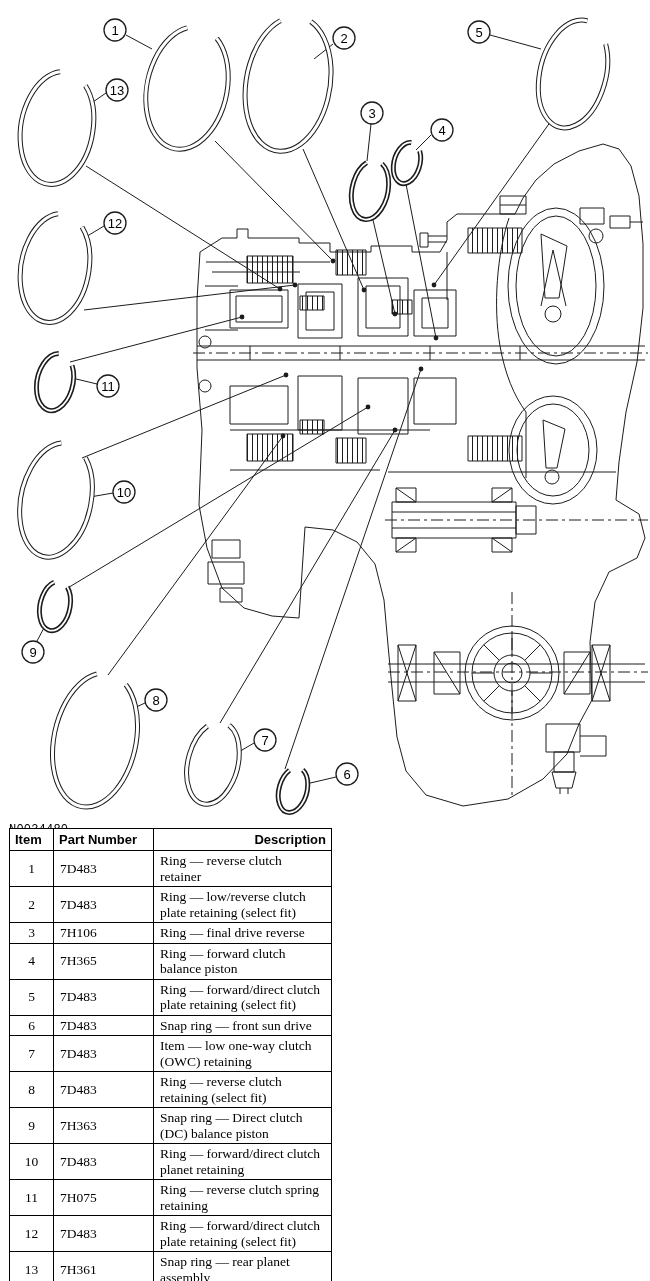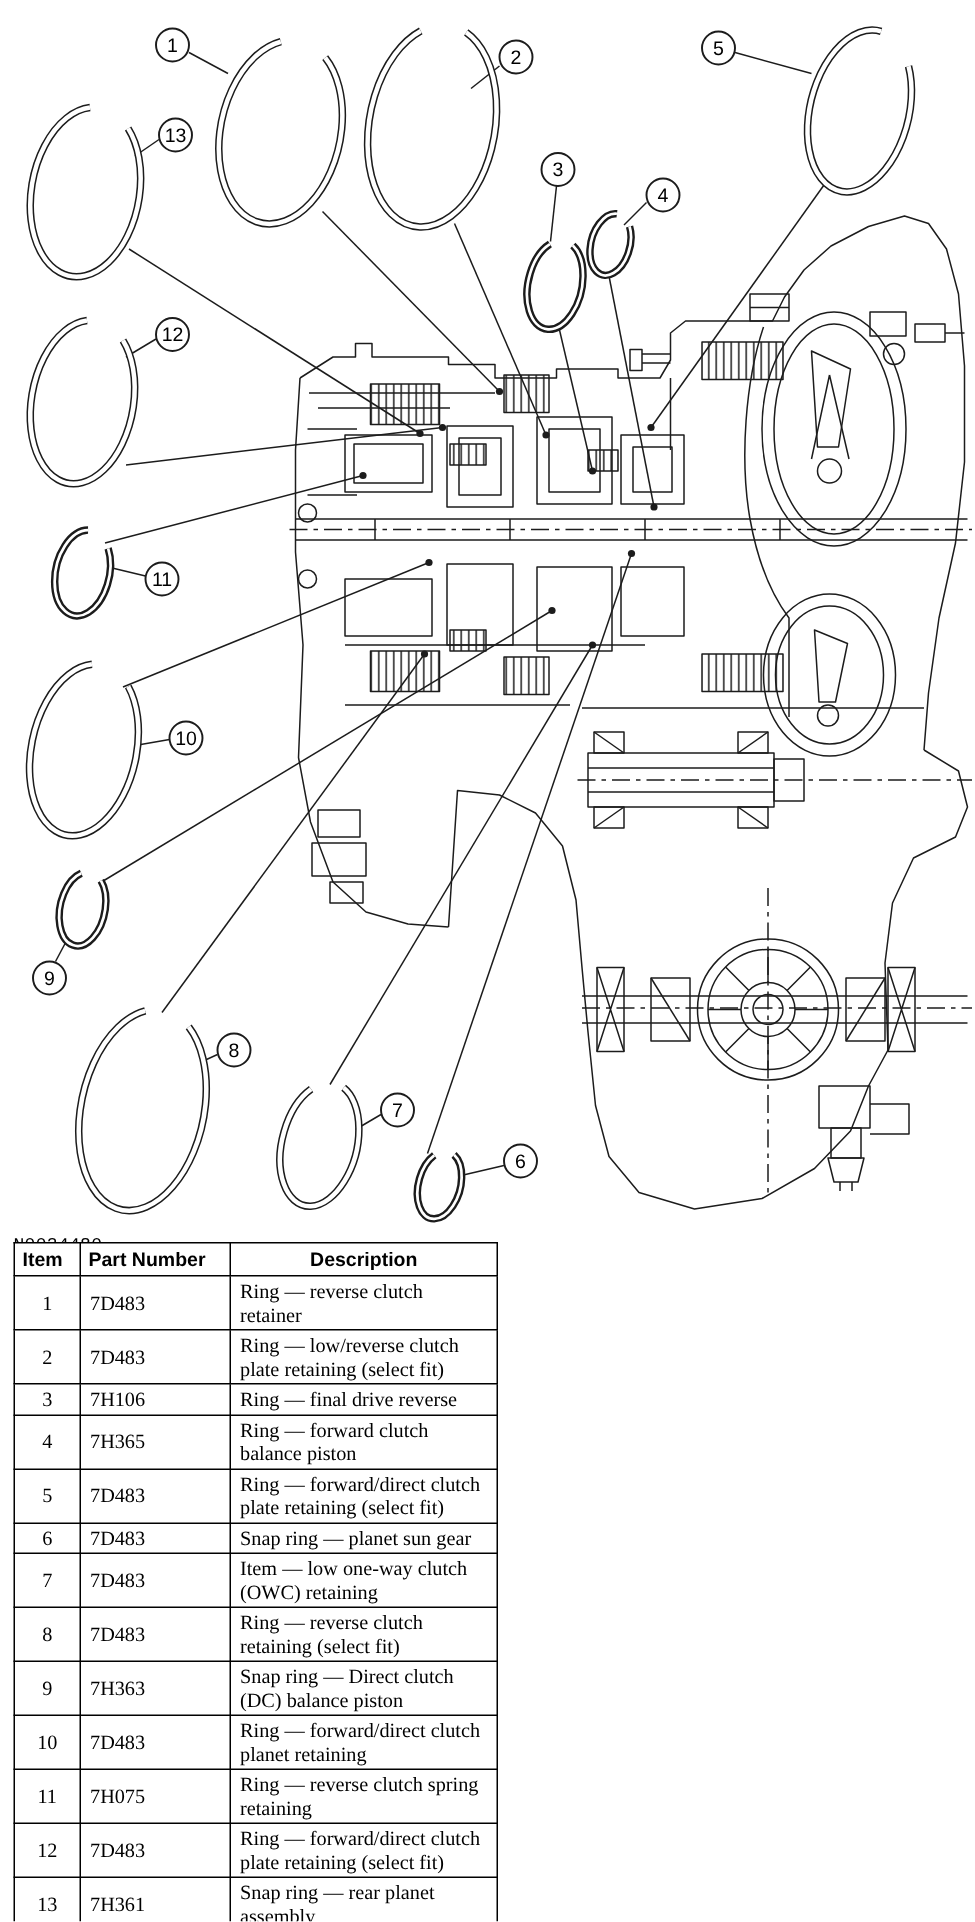--- a/index.html
+++ b/index.html
@@ -4,21 +4,21 @@
 <style>
   html,body{margin:0;padding:0;background:#fff;}
   .page{position:relative;width:650px;height:1281px;overflow:hidden;background:#fff;}
   .diagram-svg{position:absolute;left:0;top:0;}
   .fig-code{position:absolute;left:9px;top:806px;font-family:Liberation Mono, monospace;
             font-size:12px;color:#000;letter-spacing:.2px;margin-top:17px;}
   table.parts{position:absolute;left:9px;top:828px;width:322px;border-collapse:collapse;
               table-layout:fixed;background:#fff;}
   table.parts th,table.parts td{border:1.5px solid #000;overflow:hidden;}
   table.parts th{font-family:"Liberation Sans",sans-serif;font-size:13px;font-weight:bold;
-                 padding:3px 5px;text-align:center;}
+                 padding:3px 5px;text-align:right;}
   table.parts th.c{text-align:left;}
   table.parts td{font-family:"Liberation Serif","DejaVu Serif",serif;font-size:13.5px;
                  line-height:15.5px;padding:2px 6px;vertical-align:middle;color:#000;}
   table.parts td.item{text-align:center;}
   .cl{stroke-dasharray:12 4 3 4;}
 </style>
 </head>
 <body>
 
 <div class="page">
@@ -290,21 +290,21 @@
           <td class="desc">Ring — forward clutch balance piston</td>
         </tr>
         <tr>
           <td class="item">5</td>
           <td class="part">7D483</td>
           <td class="desc">Ring — forward/direct clutch plate retaining (select fit)</td>
         </tr>
         <tr>
           <td class="item">6</td>
           <td class="part">7D483</td>
-          <td class="desc">Snap ring — planet sun gear</td>
+          <td class="desc">Snap ring — front sun drive</td>
         </tr>
         <tr>
           <td class="item">7</td>
           <td class="part">7D483</td>
           <td class="desc">Item — low one-way clutch (OWC) retaining</td>
         </tr>
         <tr>
           <td class="item">8</td>
           <td class="part">7D483</td>
           <td class="desc">Ring — reverse clutch retaining (select fit)</td>

